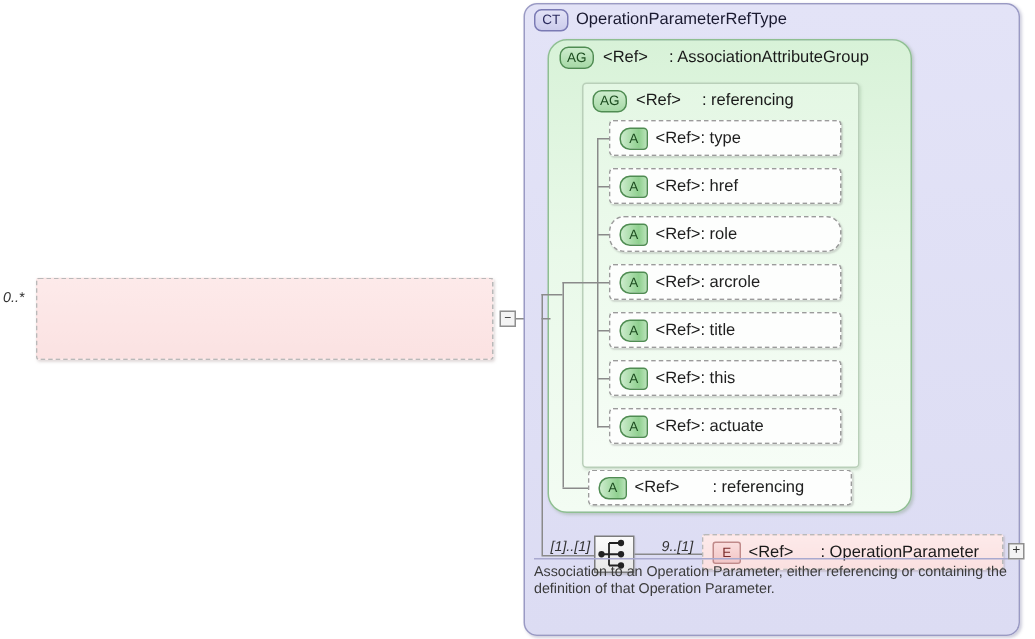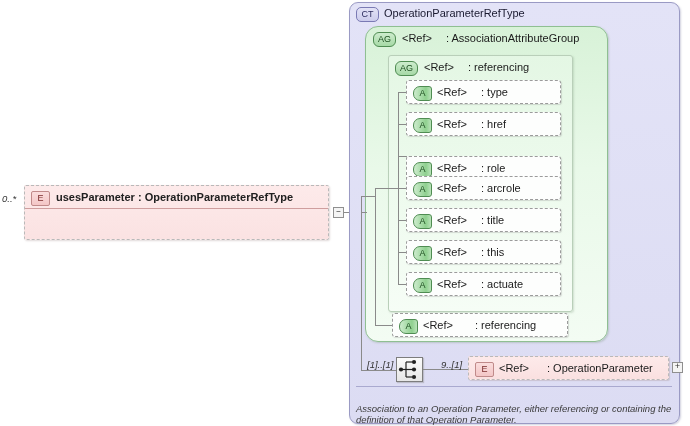--- a/index.html
+++ b/index.html
@@ -73,21 +73,21 @@
   
   .attr-box{
     height:24px;box-sizing:border-box;
     border:1px dashed #9b9b9b;border-radius:3px;
     background:#fdfefd;
     box-shadow:1px 1px 1px rgba(140,140,140,.30);
     line-height:22px;white-space:nowrap;padding-left:6px;
   }
   .attr-box .badge{margin-right:5px;}
   .attr-box .ref{color:#202020;}
-  .attr-box .nm{color:#202020;margin-left:14px;}
+  .attr-box .nm{color:#202020;}
   .attr-simple{left:406px;width:155px;}
   .attr-remote{left:392px;top:313px;width:176px;}
 
   
   .el-box{
     left:24px;top:185px;width:305px;height:55px;box-sizing:border-box;
     border:1px dashed #b9b9b9;border-radius:2px;
     background:linear-gradient(to bottom,#fdeaea 0%,#fbe2e2 100%);
     box-shadow:1px 1px 2px rgba(170,150,150,.35);
   }
@@ -117,23 +117,23 @@
     left:396px;top:357px;width:27px;height:25px;box-sizing:border-box;
     border:1px solid #7d7d7d;
     background:linear-gradient(to bottom,#fbfbfb 0%,#e6e6e6 100%);
     box-shadow:1px 1px 1px rgba(140,140,140,.4);
   }
   .card-seq{left:367px;top:359px;font-size:9.5px;font-style:italic;color:#333;}
   .card-op{left:441px;top:359px;font-size:9.5px;font-style:italic;color:#333;}
 
   
   .ct-doc{
-    left:356px;top:386px;width:316px;
-    font-size:9.5px;font-style:italic;color:#3a3a3a;line-height:11px;
-    border-top:1px solid #a9a9cf;padding-top:16px;
+    left:356px;top:372px;width:316px;
+    font-size:9.5px;color:#3a3a3a;line-height:11px;
+    border-top:1px solid #a9a9cf;padding-top:3px;
   }
 
   
   .toggle{
     width:11px;height:11px;box-sizing:border-box;
     border:1px solid #8f8f8f;background:#f4f4f4;
     font-size:9px;line-height:9px;text-align:center;color:#333;
     font-family:"Liberation Mono","DejaVu Sans Mono",monospace;
   }
   .toggle-minus{left:333px;top:207px;}
@@ -143,23 +143,20 @@
   .ln{background:#8a8a8a;position:absolute;}
   .lnh{height:1px;}
   .lnv{width:1px;}
 </style>
 </head>
 <body>
 
 <div class="abs card-left">0..*</div>
 
 <div class="abs el-box">
-  <div class="el-head">
-    <span class="badge badge-e">E</span><span class="nm">usesParameter : OperationParameterRefType</span>
-  </div>
 </div>
 
 <div class="abs toggle toggle-minus">–</div>
 
 <div class="abs ln lnh" style="left:344px;top:212px;width:22px;"></div>
 
 <div class="abs ct-panel"></div>
 
 <div class="abs ct-title">
   <span class="badge badge-ct">CT</span><span class="t">OperationParameterRefType</span>
@@ -192,21 +189,21 @@
 <div class="abs ln lnh" style="left:361px;top:196px;width:14px;"></div>
 <div class="abs ln lnh" style="left:361px;top:212px;width:6px;"></div>
 <div class="abs ln lnh" style="left:361px;top:370px;width:35px;"></div>
 
 <div class="abs attr-box attr-simple" style="top:80px;">
   <span class="badge badge-a">A</span><span class="ref">&lt;Ref&gt;</span><span class="nm">: type</span>
 </div>
 <div class="abs attr-box attr-simple" style="top:112px;">
   <span class="badge badge-a">A</span><span class="ref">&lt;Ref&gt;</span><span class="nm">: href</span>
 </div>
-<div class="abs attr-box attr-simple" style="top:156px;">
+<div class="abs attr-box attr-simple" style="top:144px;border-radius:10px;">
   <span class="badge badge-a">A</span><span class="ref">&lt;Ref&gt;</span><span class="nm">: role</span>
 </div>
 <div class="abs attr-box attr-simple" style="top:176px;">
   <span class="badge badge-a">A</span><span class="ref">&lt;Ref&gt;</span><span class="nm">: arcrole</span>
 </div>
 <div class="abs attr-box attr-simple" style="top:208px;">
   <span class="badge badge-a">A</span><span class="ref">&lt;Ref&gt;</span><span class="nm">: title</span>
 </div>
 <div class="abs attr-box attr-simple" style="top:240px;">
   <span class="badge badge-a">A</span><span class="ref">&lt;Ref&gt;</span><span class="nm">: this</span>

